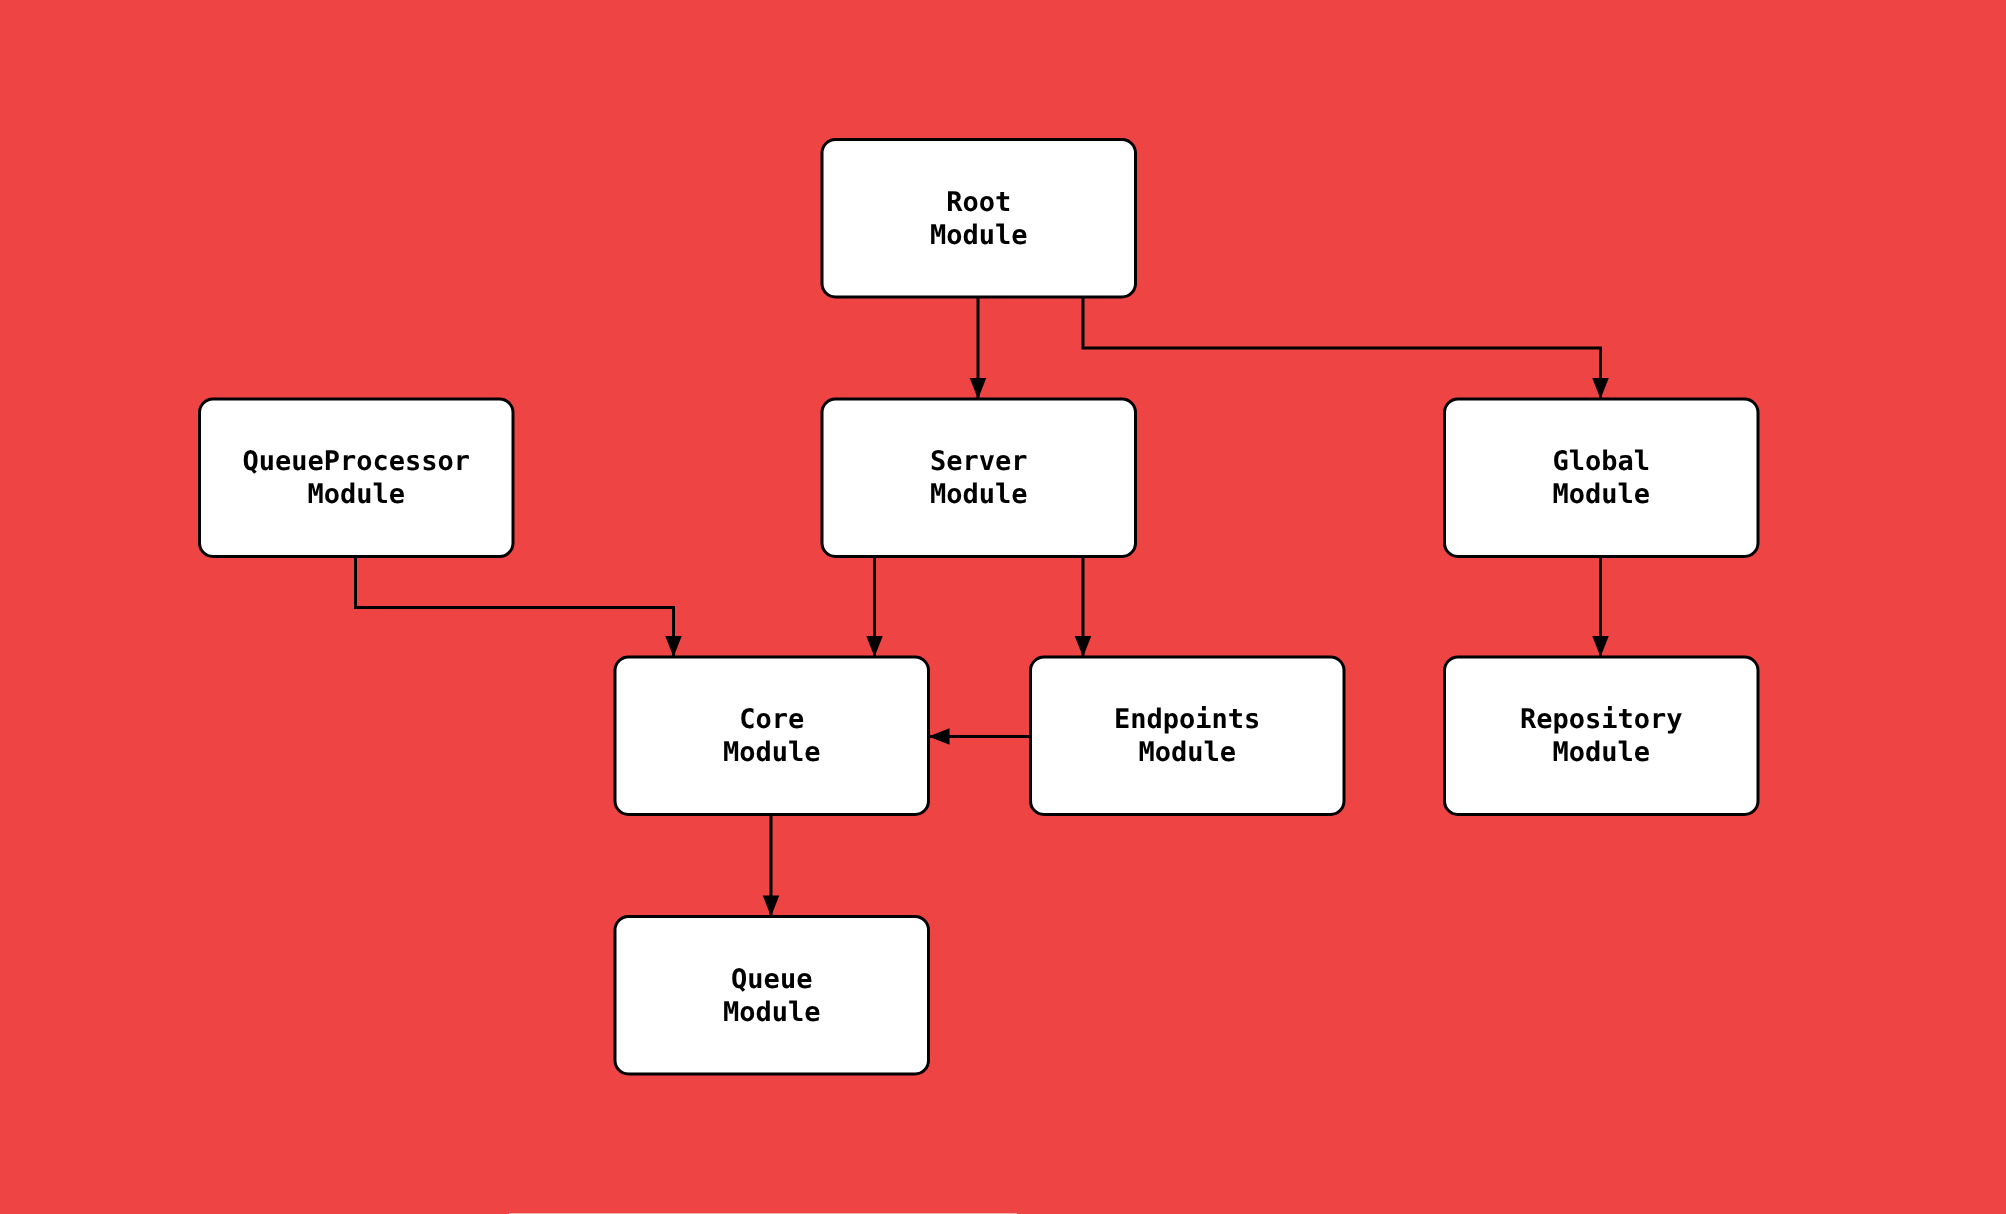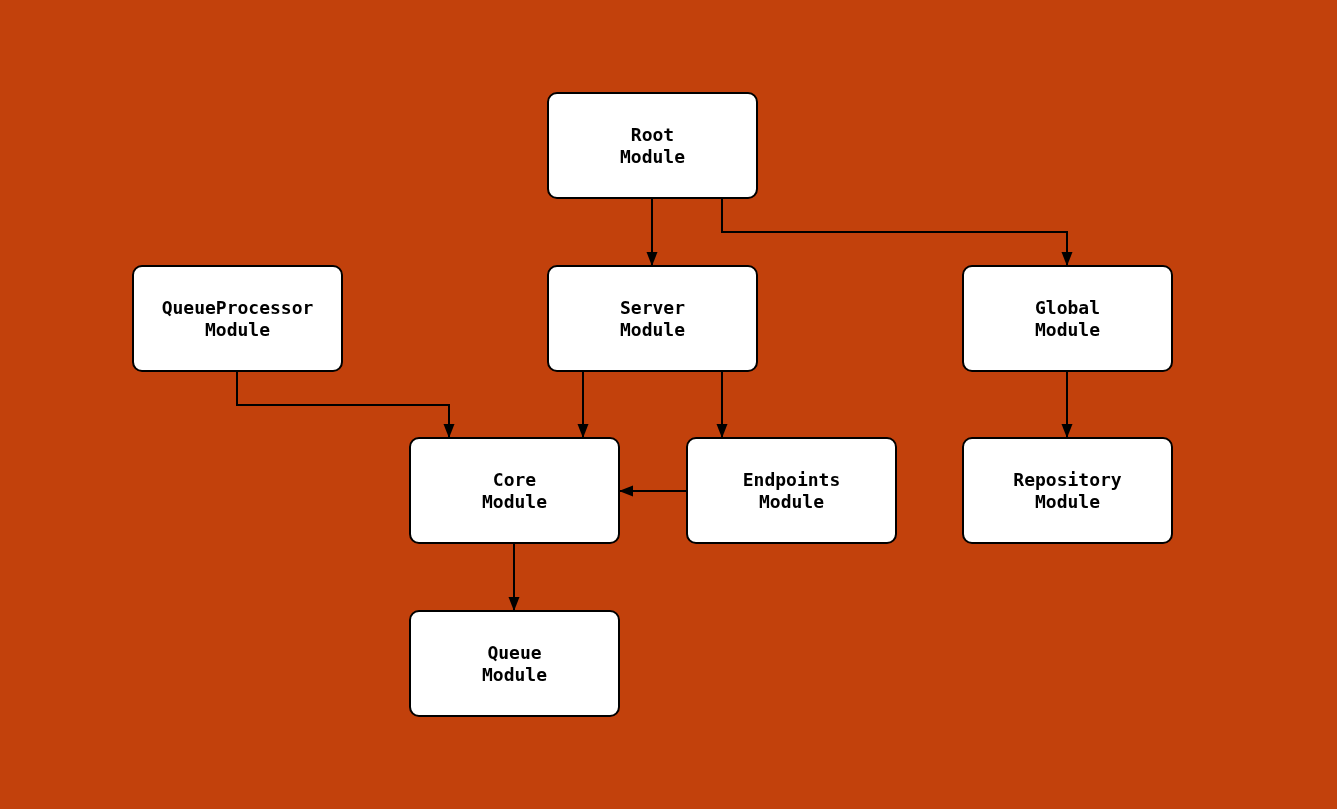--- a/index.html
+++ b/index.html
@@ -8,21 +8,21 @@
     background: #ffffff;
     width: 1337px;
     height: 809px;
     overflow: hidden;
     font-family: "DejaVu Sans Mono", monospace;
   }
   #diagram-wrap {
     position: relative;
     width: 1337px;
     height: 809px;
-    background: #c2410c;
+    background: #ef4444;
   }
   svg {
     display: block;
   }
   .node-rect {
     fill: #ffffff;
     stroke: #000000;
     stroke-width: 2;
   }
   .node-label {

